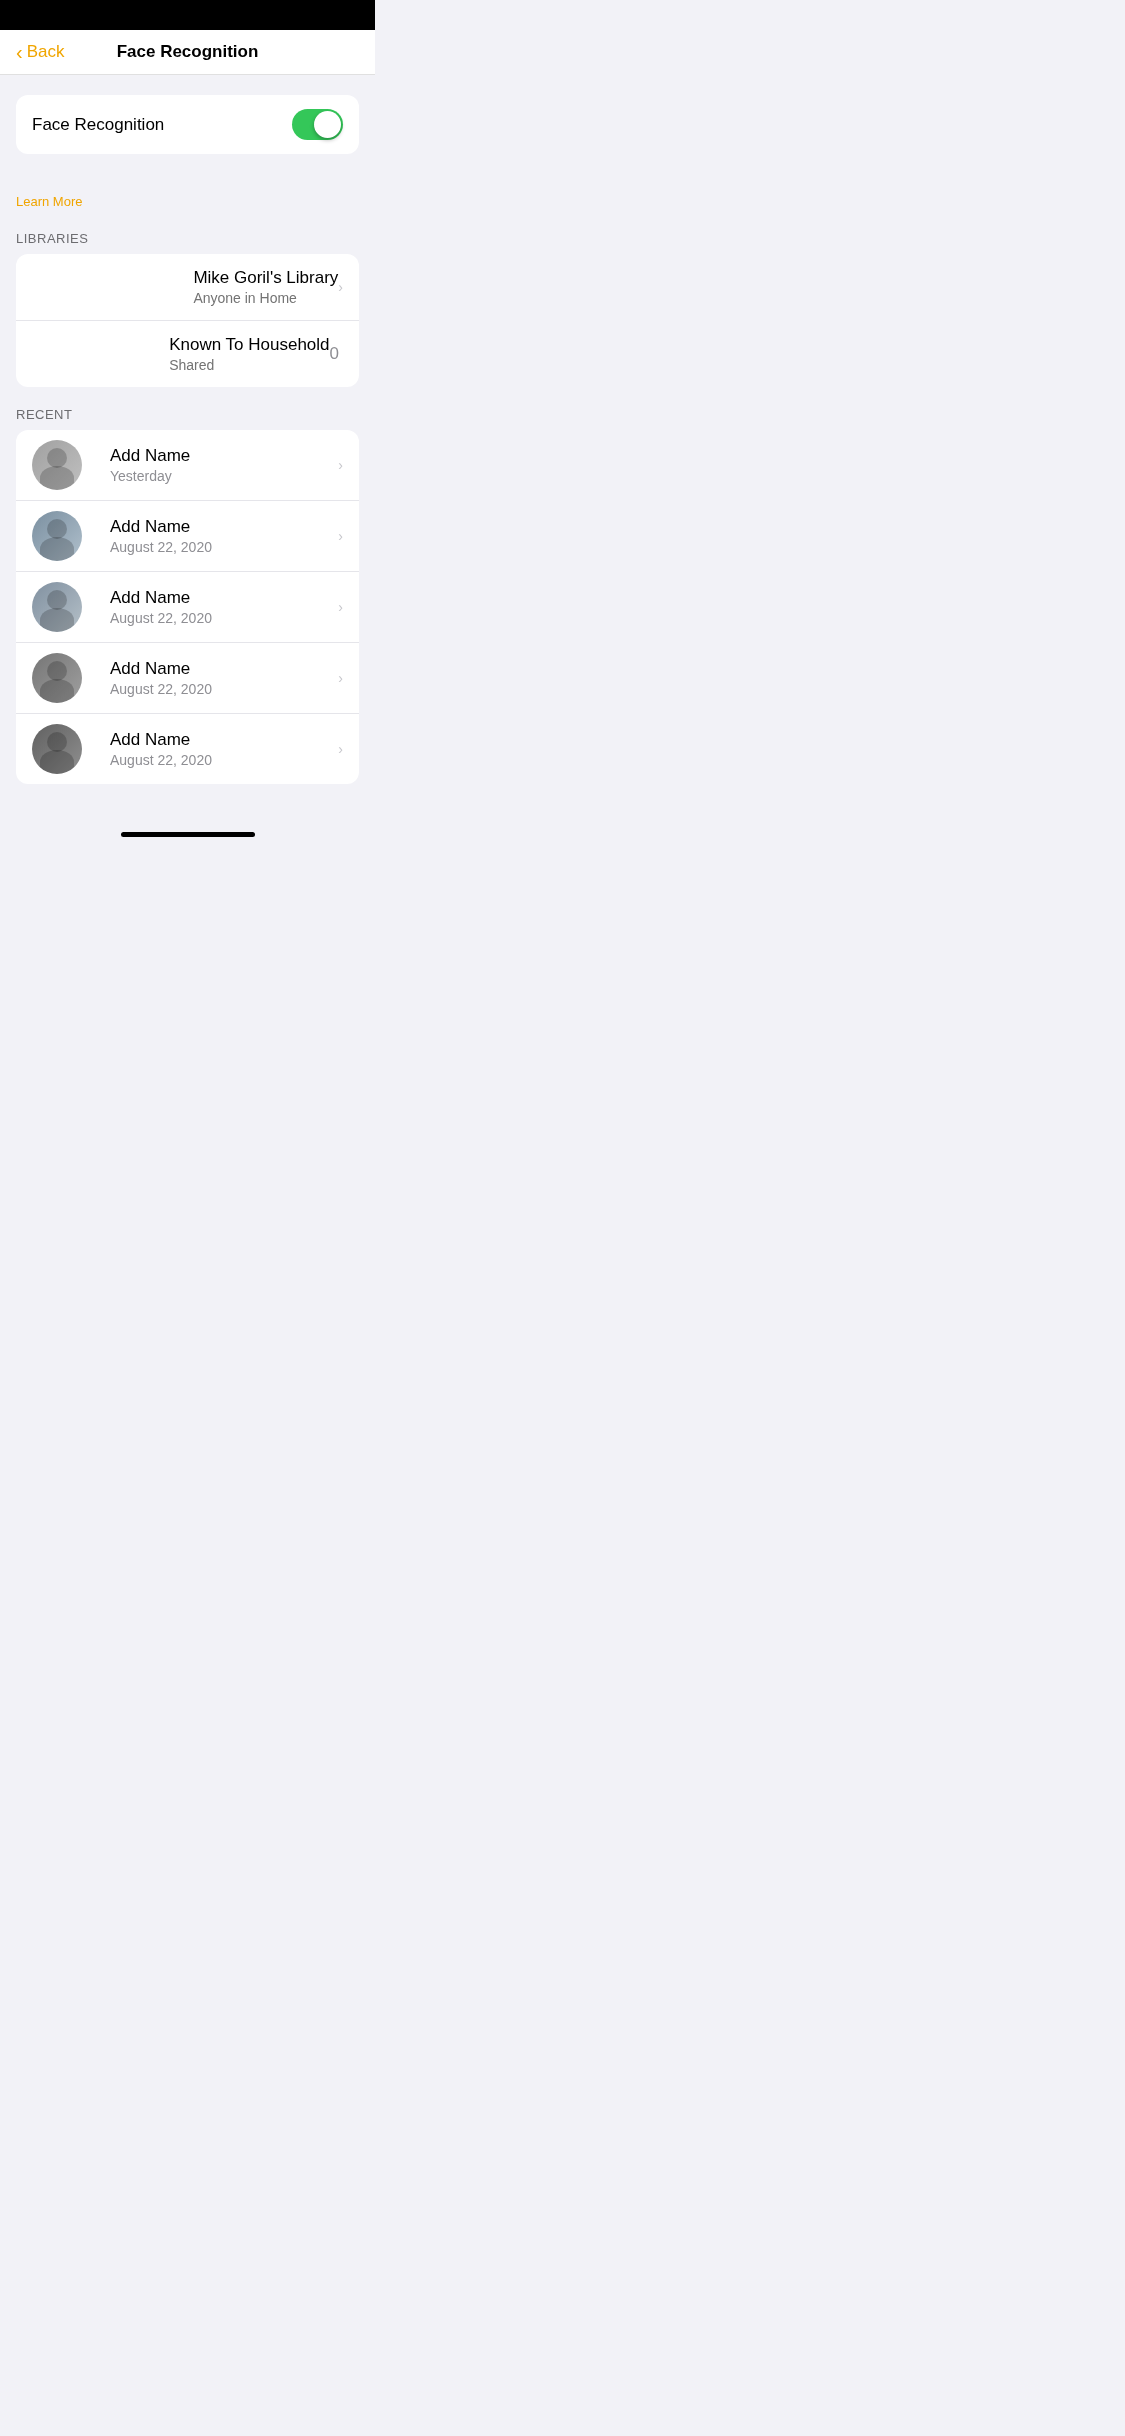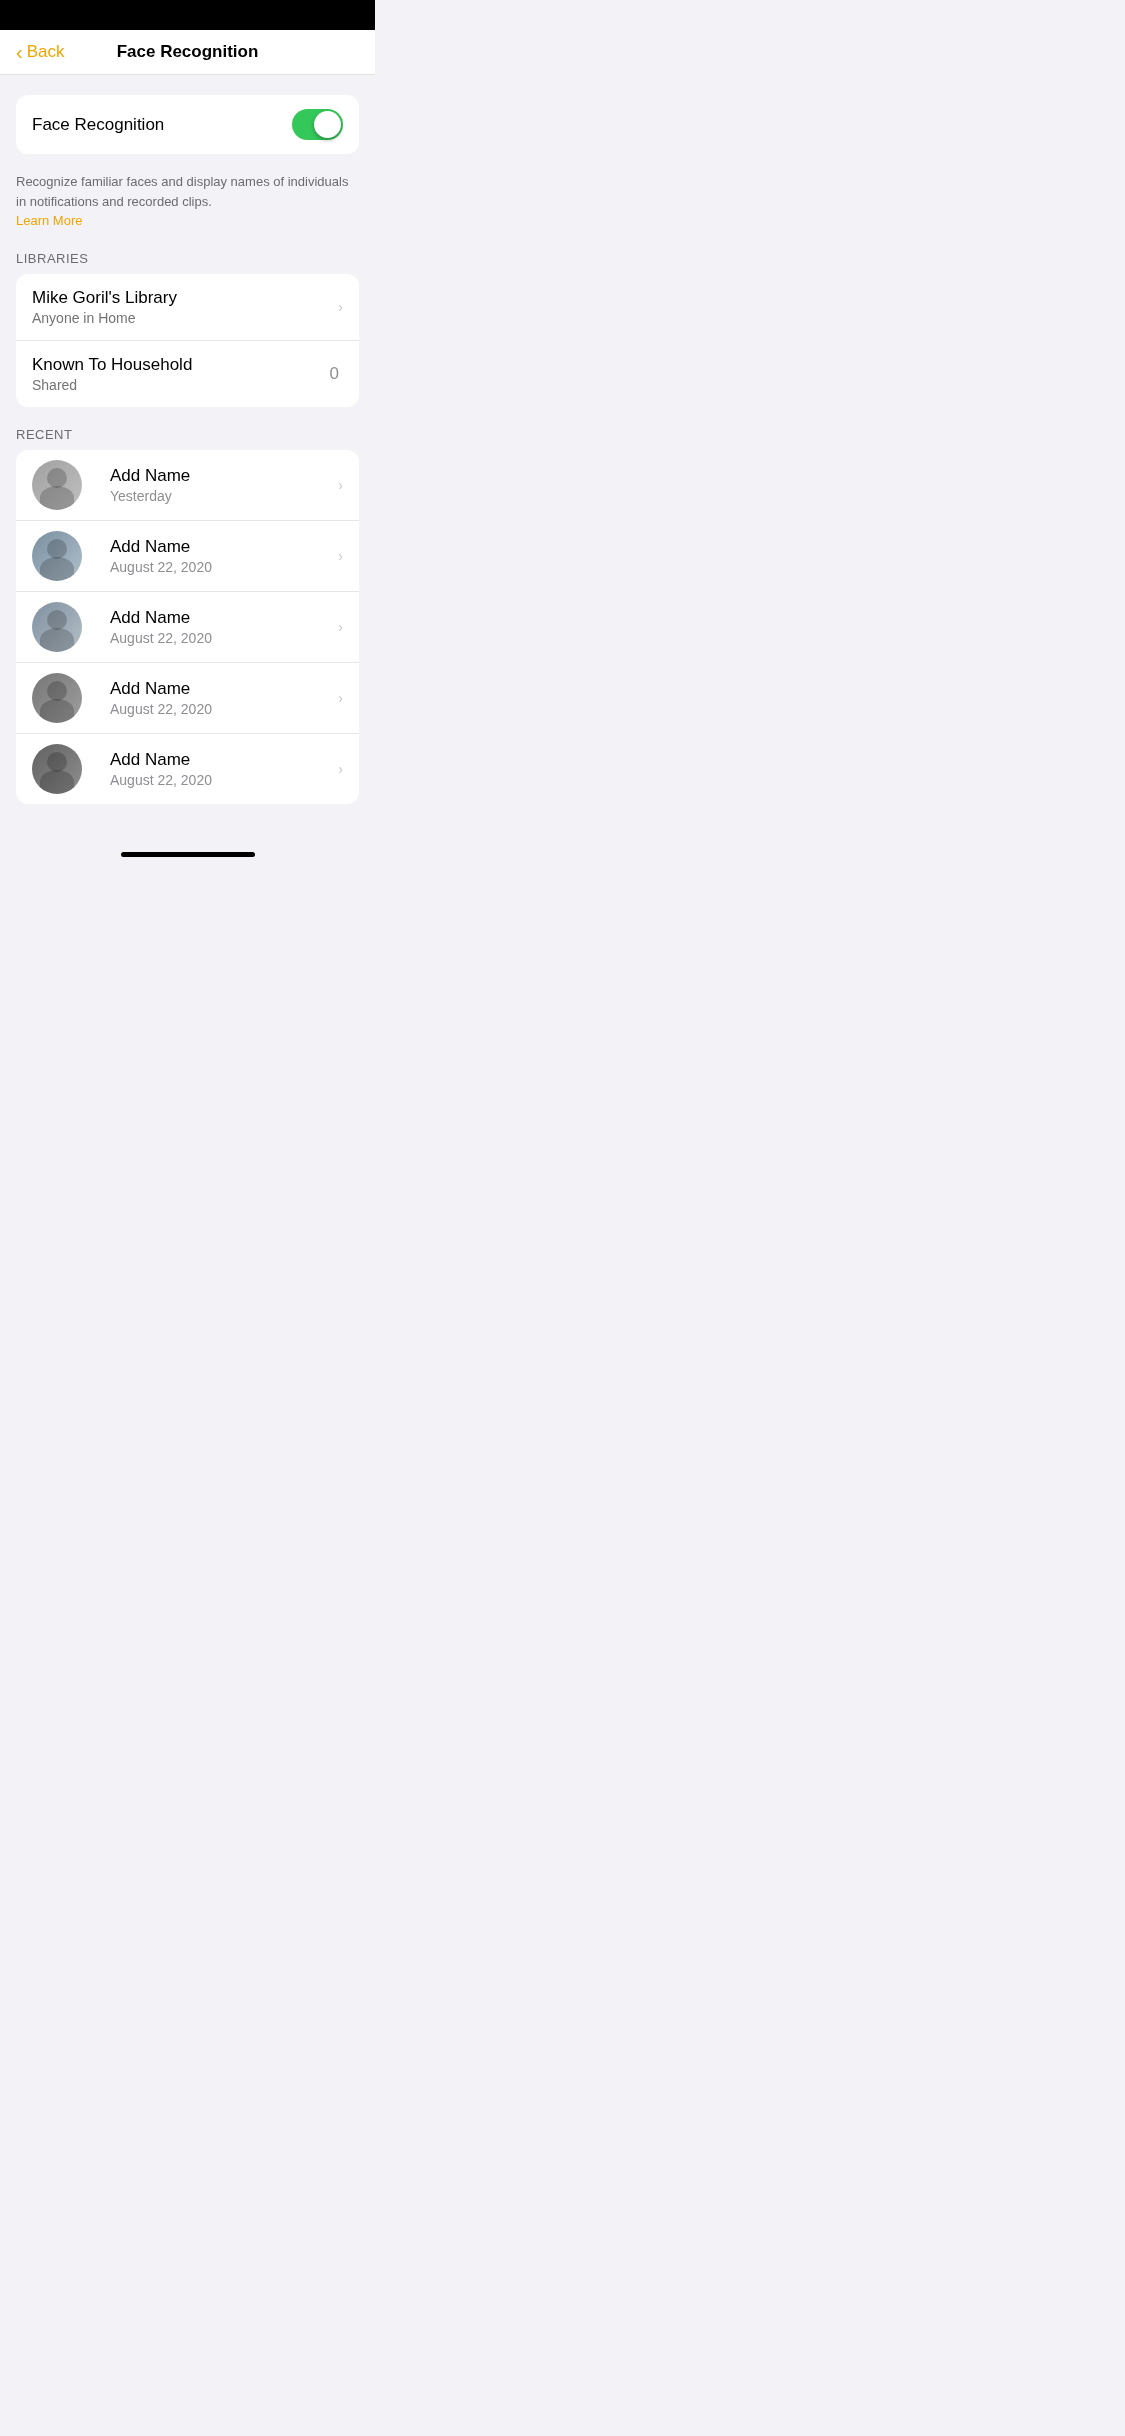--- a/index.html
+++ b/index.html
@@ -126,21 +126,21 @@
     .list-card {
       background: #fff;
       border-radius: 12px;
       margin: 0 16px 20px 16px;
       overflow: hidden;
     }
 
     .list-item {
       display: flex;
       align-items: center;
-      justify-content: space-between;
+      justify-content: flex-end;
       padding: 14px 16px;
       border-bottom: 1px solid #e5e5ea;
       cursor: pointer;
     }
 
     .list-item:last-child {
       border-bottom: none;
     }
 
     .list-item-left {
@@ -294,21 +294,20 @@
 <div class="content">
 
   <div class="toggle-section">
     <span class="toggle-label">Face Recognition</span>
     <div class="ios-toggle">
       <div class="ios-toggle-thumb"></div>
     </div>
   </div>
 
   <div class="description-block">
-    <span>Recognize familiar faces and display names of individuals in notifications and recorded clips.</span>
     <br>
     <span class="learn-more">Learn More</span>
   </div>
 
   <div class="section-header">LIBRARIES</div>
 
   <div class="list-card">
 
     <div class="list-item">
       <div class="list-item-left">

